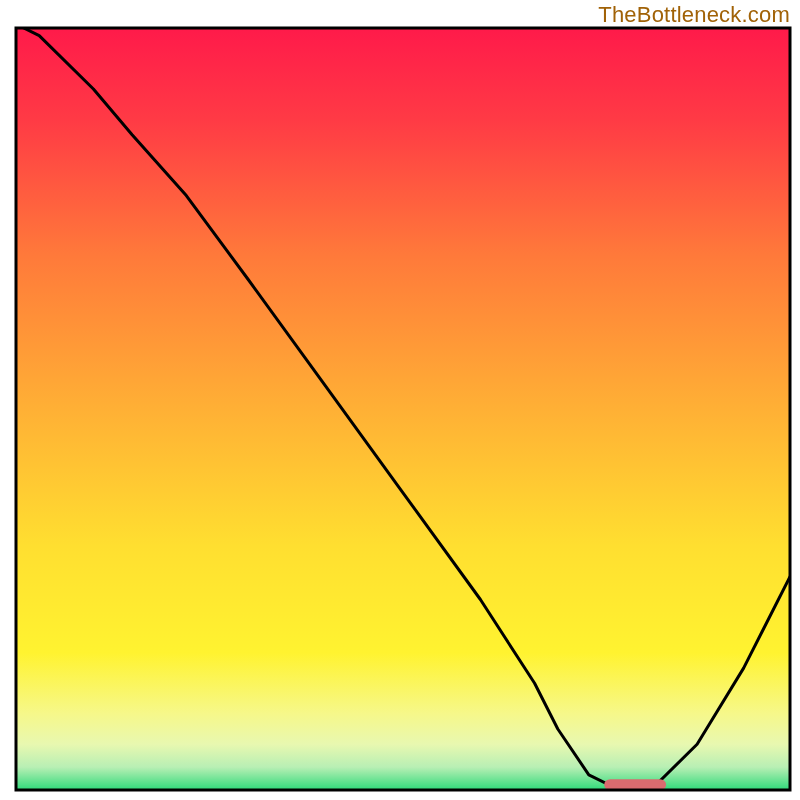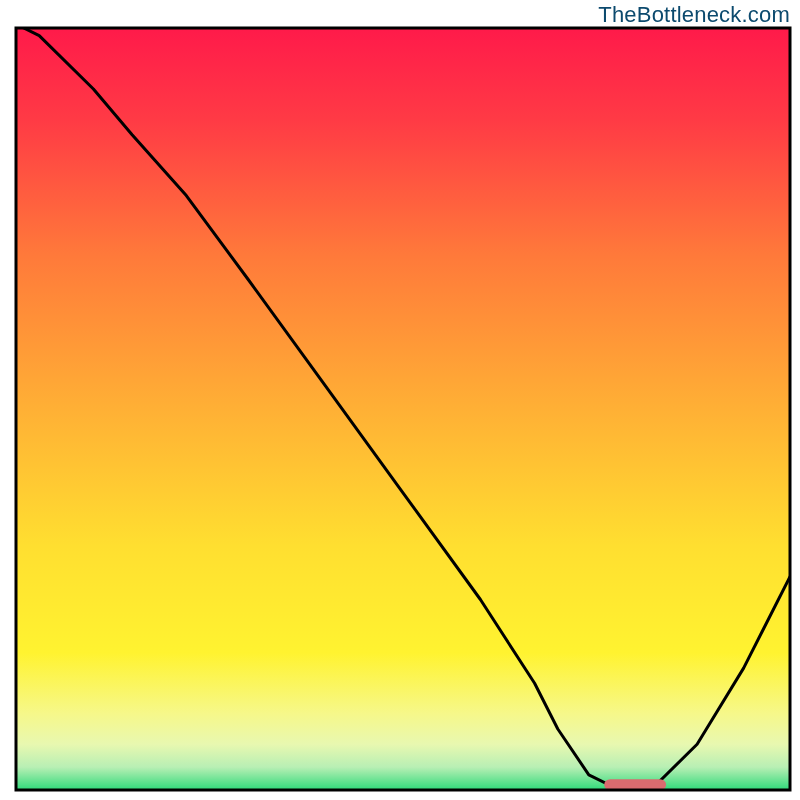--- a/index.html
+++ b/index.html
@@ -15,21 +15,21 @@
     position: relative;
     width: 800px;
     height: 800px;
   }
   .watermark {
     position: absolute;
     top: 2px;
     right: 10px;
     font-size: 22px;
     font-weight: 500;
-    color: #0c4a6e;
+    color: #a16207;
     letter-spacing: 0.2px;
     z-index: 10;
   }
   svg {
     display: block;
   }
 </style>
 </head>
 <body>
 

